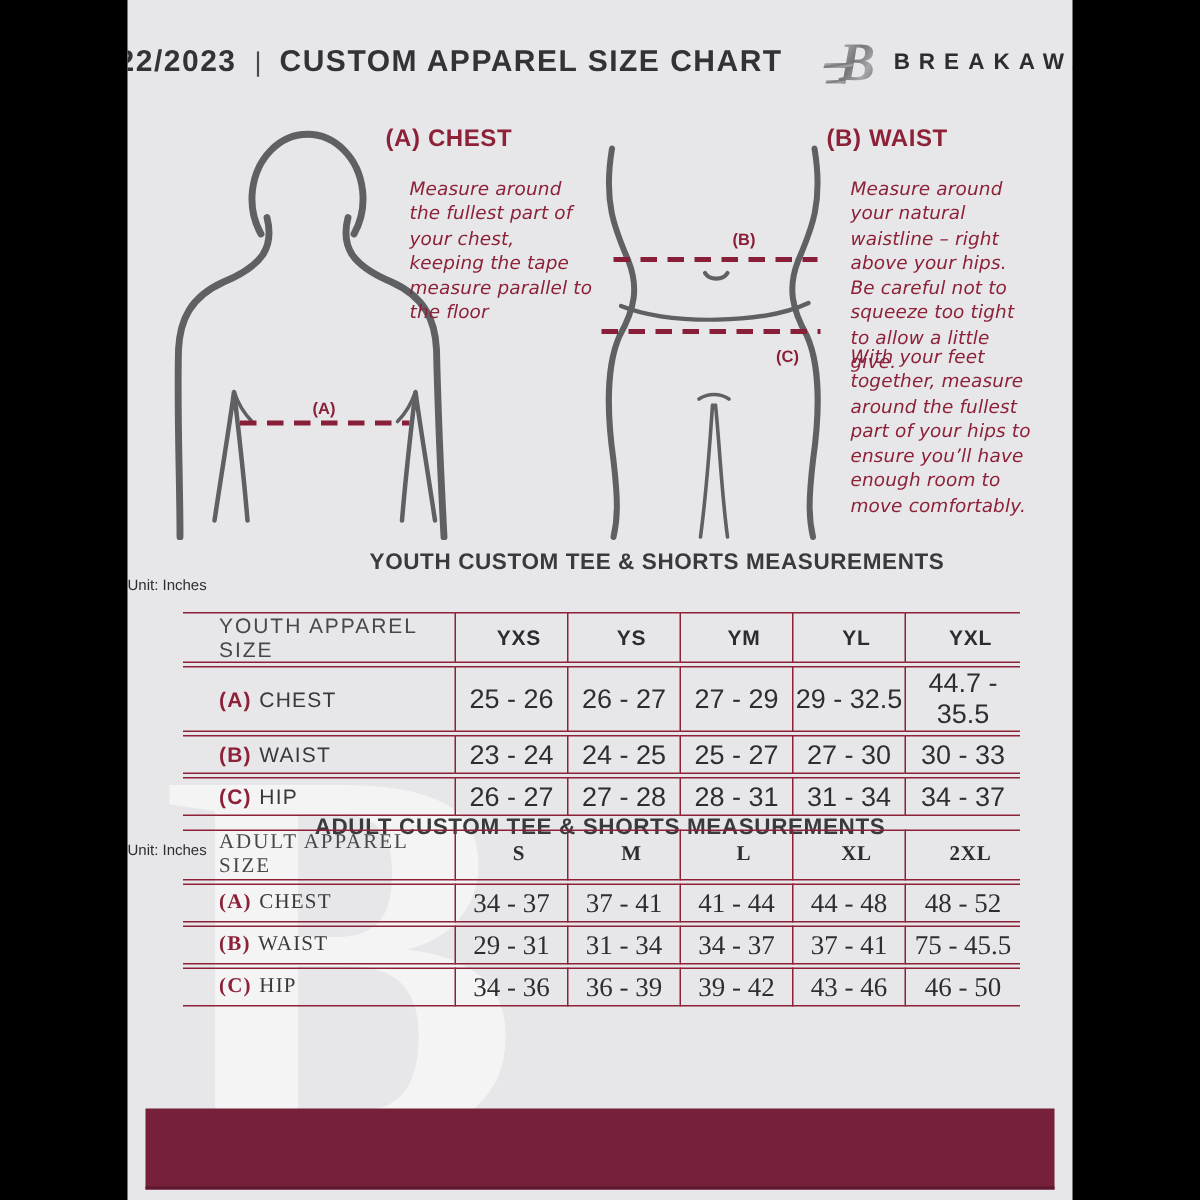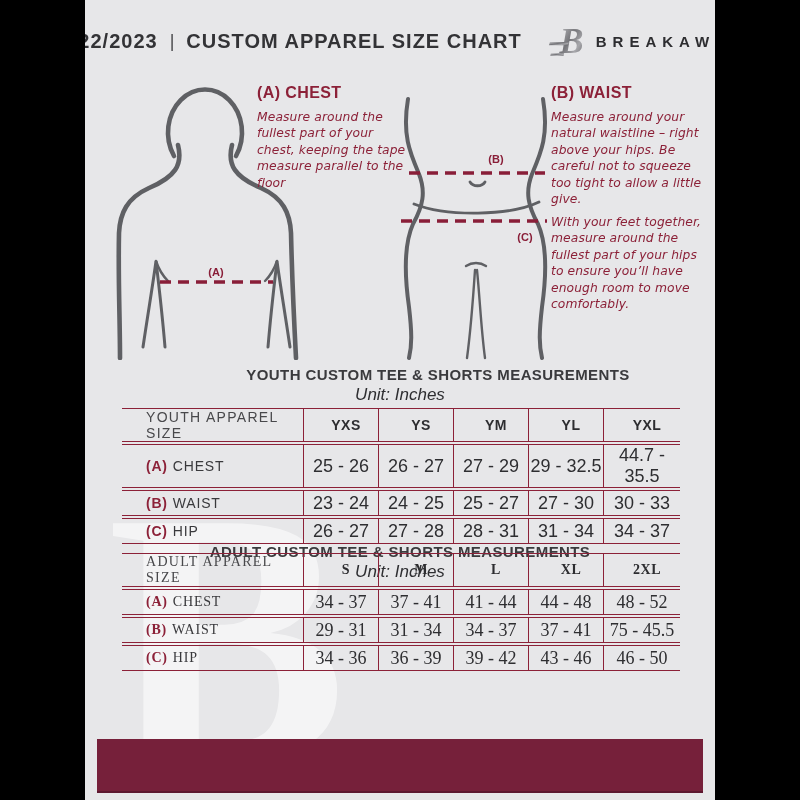--- a/index.html
+++ b/index.html
@@ -38,34 +38,34 @@
   .fig-hips  { left:310px; top:95px; }
   .fig path, .fig line { fill:none; }
   .sil { stroke:#5f6064; stroke-linecap:round; }
   .meas { stroke:#891e38; stroke-width:3.4; stroke-dasharray:11 7; }
   .meas-label { font-family:"Liberation Sans", sans-serif; font-size:11px; font-weight:700; fill:#891e38; }
   .instr { position:absolute; z-index:1; color:#8c2138; }
   .instr h3 {
     margin:0 0 7px 0; font-size:16px; font-weight:700; letter-spacing:0.4px;
   }
   .instr p {
-    margin:0; font-family:"DejaVu Sans", sans-serif; font-style:italic;
+    margin:16px; font-family:"DejaVu Sans", sans-serif; font-style:italic;
     font-size:12.3px; line-height:1.34; letter-spacing:0.1px;
   }
   .instr-a { left:172px; top:84px;  width:154px; }
   .instr-b { left:466px; top:84px;  width:152px; }
   .instr-c { left:466px; top:214px; width:160px; }
   
   .section-title {
     position:absolute; left:0; width:100%; z-index:1; text-align:center;
     font-size:15px; font-weight:700; letter-spacing:0.4px; color:#3a3a3d;
   }
   .unit-line {
-    position:absolute; left:0; width:100%; z-index:1; text-align:center;
-    font-style:italic; font-size:17px; color:#2e2e31;
+    position:absolute; left:0; width:100%; z-index:1; 
+    font-size:10px; color:#2e2e31;
   }
   .size-table {
     position:absolute; left:37px; z-index:1; width:558px;
     border-collapse:separate; border-spacing:0 2px; table-layout:fixed;
   }
   .size-table th, .size-table td {
     border-top:1.5px solid #8c2138; border-bottom:1.5px solid #8c2138;
     padding:0;
   }
   .size-table th { height:31px;padding-left:10px; }

